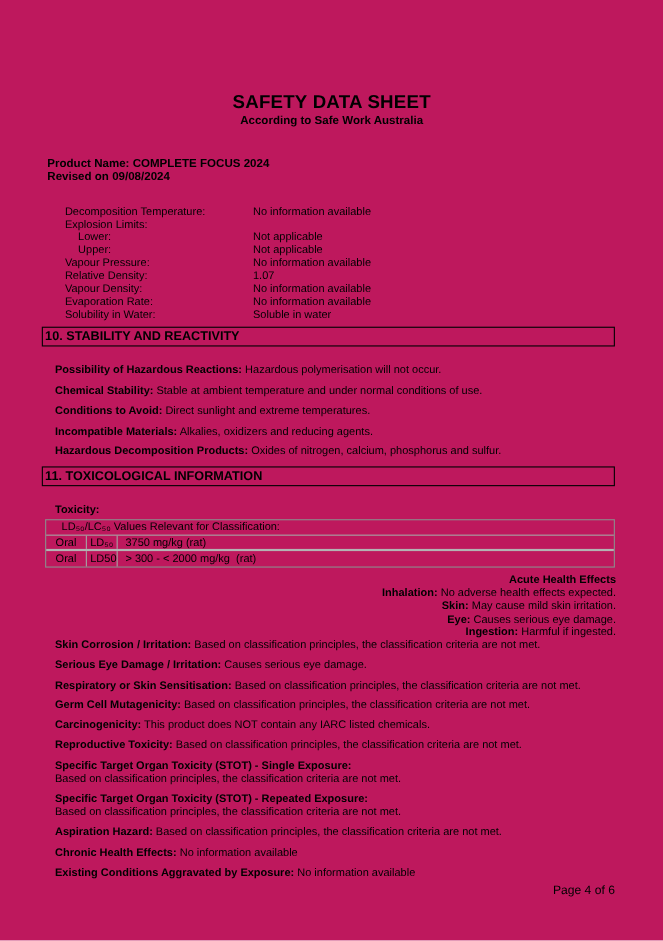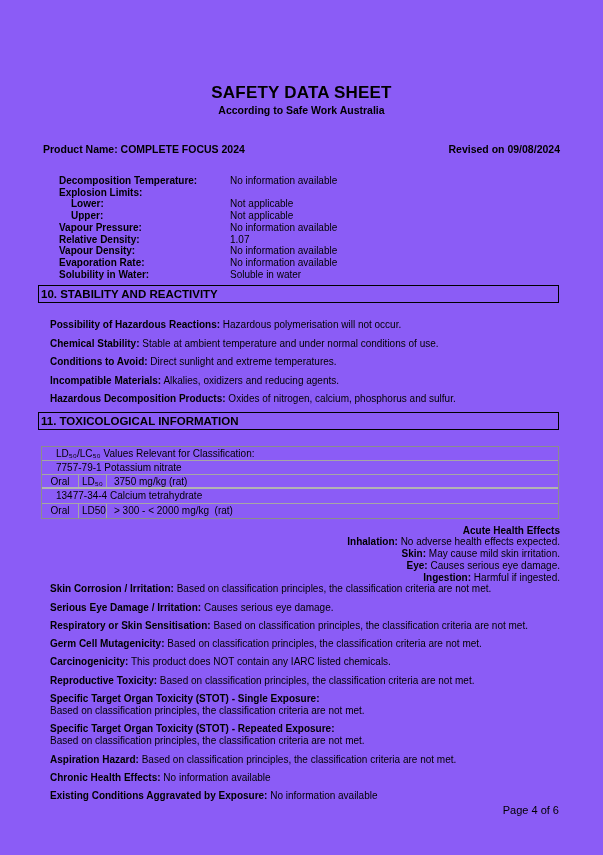--- a/index.html
+++ b/index.html
@@ -1,36 +1,36 @@
 <!DOCTYPE html>
 <html><head>
 <meta charset="utf-8">
 <style>
   html,body{margin:0;padding:0;background:#ffffff;}
   .page{
     position:relative;
     width:603px;height:855px;
-    background:#8b5cf6;
+    background:#be185d;
     font-family:"Liberation Sans","DejaVu Sans",sans-serif;
     color:#000;
     overflow:hidden;
   }
   
   .title-block{padding-top:84px;text-align:center;}
   .doc-title{font-size:17px;font-weight:bold;line-height:18px;letter-spacing:.2px;}
   .doc-subtitle{font-size:10.5px;font-weight:bold;line-height:12px;margin-top:2px;}
   .product-row{
     display:flex;justify-content:space-between;
     margin:27px 43px 0 43px;
-    font-size:10.5px;font-weight:bold;line-height:12px;
+    font-size:10.5px;font-weight:bold;line-height:12px;flex-direction:column;
   }
   
   .props{margin:20px 43px 0 59px;font-size:10px;}
   .prop-row{display:flex;line-height:11.7px;}
-  .prop-row .lbl{font-weight:bold;width:171px;flex:0 0 171px;}
+  .prop-row .lbl{font-weight:normal;width:171px;flex:0 0 171px;}
   .prop-row.sub .lbl{padding-left:12px;width:159px;flex:0 0 159px;}
   .prop-row .val{font-weight:normal;}
   
   .sec-box{
     margin:5px 44px 16px 38px;
     border:1px solid #000;
     font-size:11.5px;font-weight:bold;
     padding:2px 2px 2px 2px;line-height:12px;
   }
   .sec-box.s11{margin-top:3px;}
@@ -127,35 +127,30 @@
   <div class="sec-paras">
     <p class="para"><b>Possibility of Hazardous Reactions:</b> <span>Hazardous polymerisation will not occur.</span></p>
     <p class="para"><b>Chemical Stability:</b> <span>Stable at ambient temperature and under normal conditions of use.</span></p>
     <p class="para"><b>Conditions to Avoid:</b> <span>Direct sunlight and extreme temperatures.</span></p>
     <p class="para"><b>Incompatible Materials:</b> <span>Alkalies, oxidizers and reducing agents.</span></p>
     <p class="para"><b>Hazardous Decomposition Products:</b> <span>Oxides of nitrogen, calcium, phosphorus and sulfur.</span></p>
   </div>
 
   <div class="sec-box s11">11. TOXICOLOGICAL INFORMATION</div>
 
+  <div class="tox-label">Toxicity:</div>
 
   <div class="tox-table">
     <div class="t-row">
       <span class="t-full">LD₅₀/LC₅₀ Values Relevant for Classification:</span>
     </div>
-    <div class="t-row">
-      <span class="t-full">7757-79-1 Potassium nitrate</span>
-    </div>
     <div class="t-row thick">
       <span class="t-cell t-route">Oral</span>
       <span class="t-cell t-test">LD₅₀</span>
       <span class="t-cell t-val">3750 mg/kg (rat)</span>
-    </div>
-    <div class="t-row">
-      <span class="t-full">13477-34-4 Calcium tetrahydrate</span>
     </div>
     <div class="t-row">
       <span class="t-cell t-route">Oral</span>
       <span class="t-cell t-test">LD50</span>
       <span class="t-cell t-val">&gt; 300 - &lt; 2000 mg/kg  (rat)</span>
     </div>
   </div>
 
   <div class="acute">
     <div class="head">Acute Health Effects</div>

